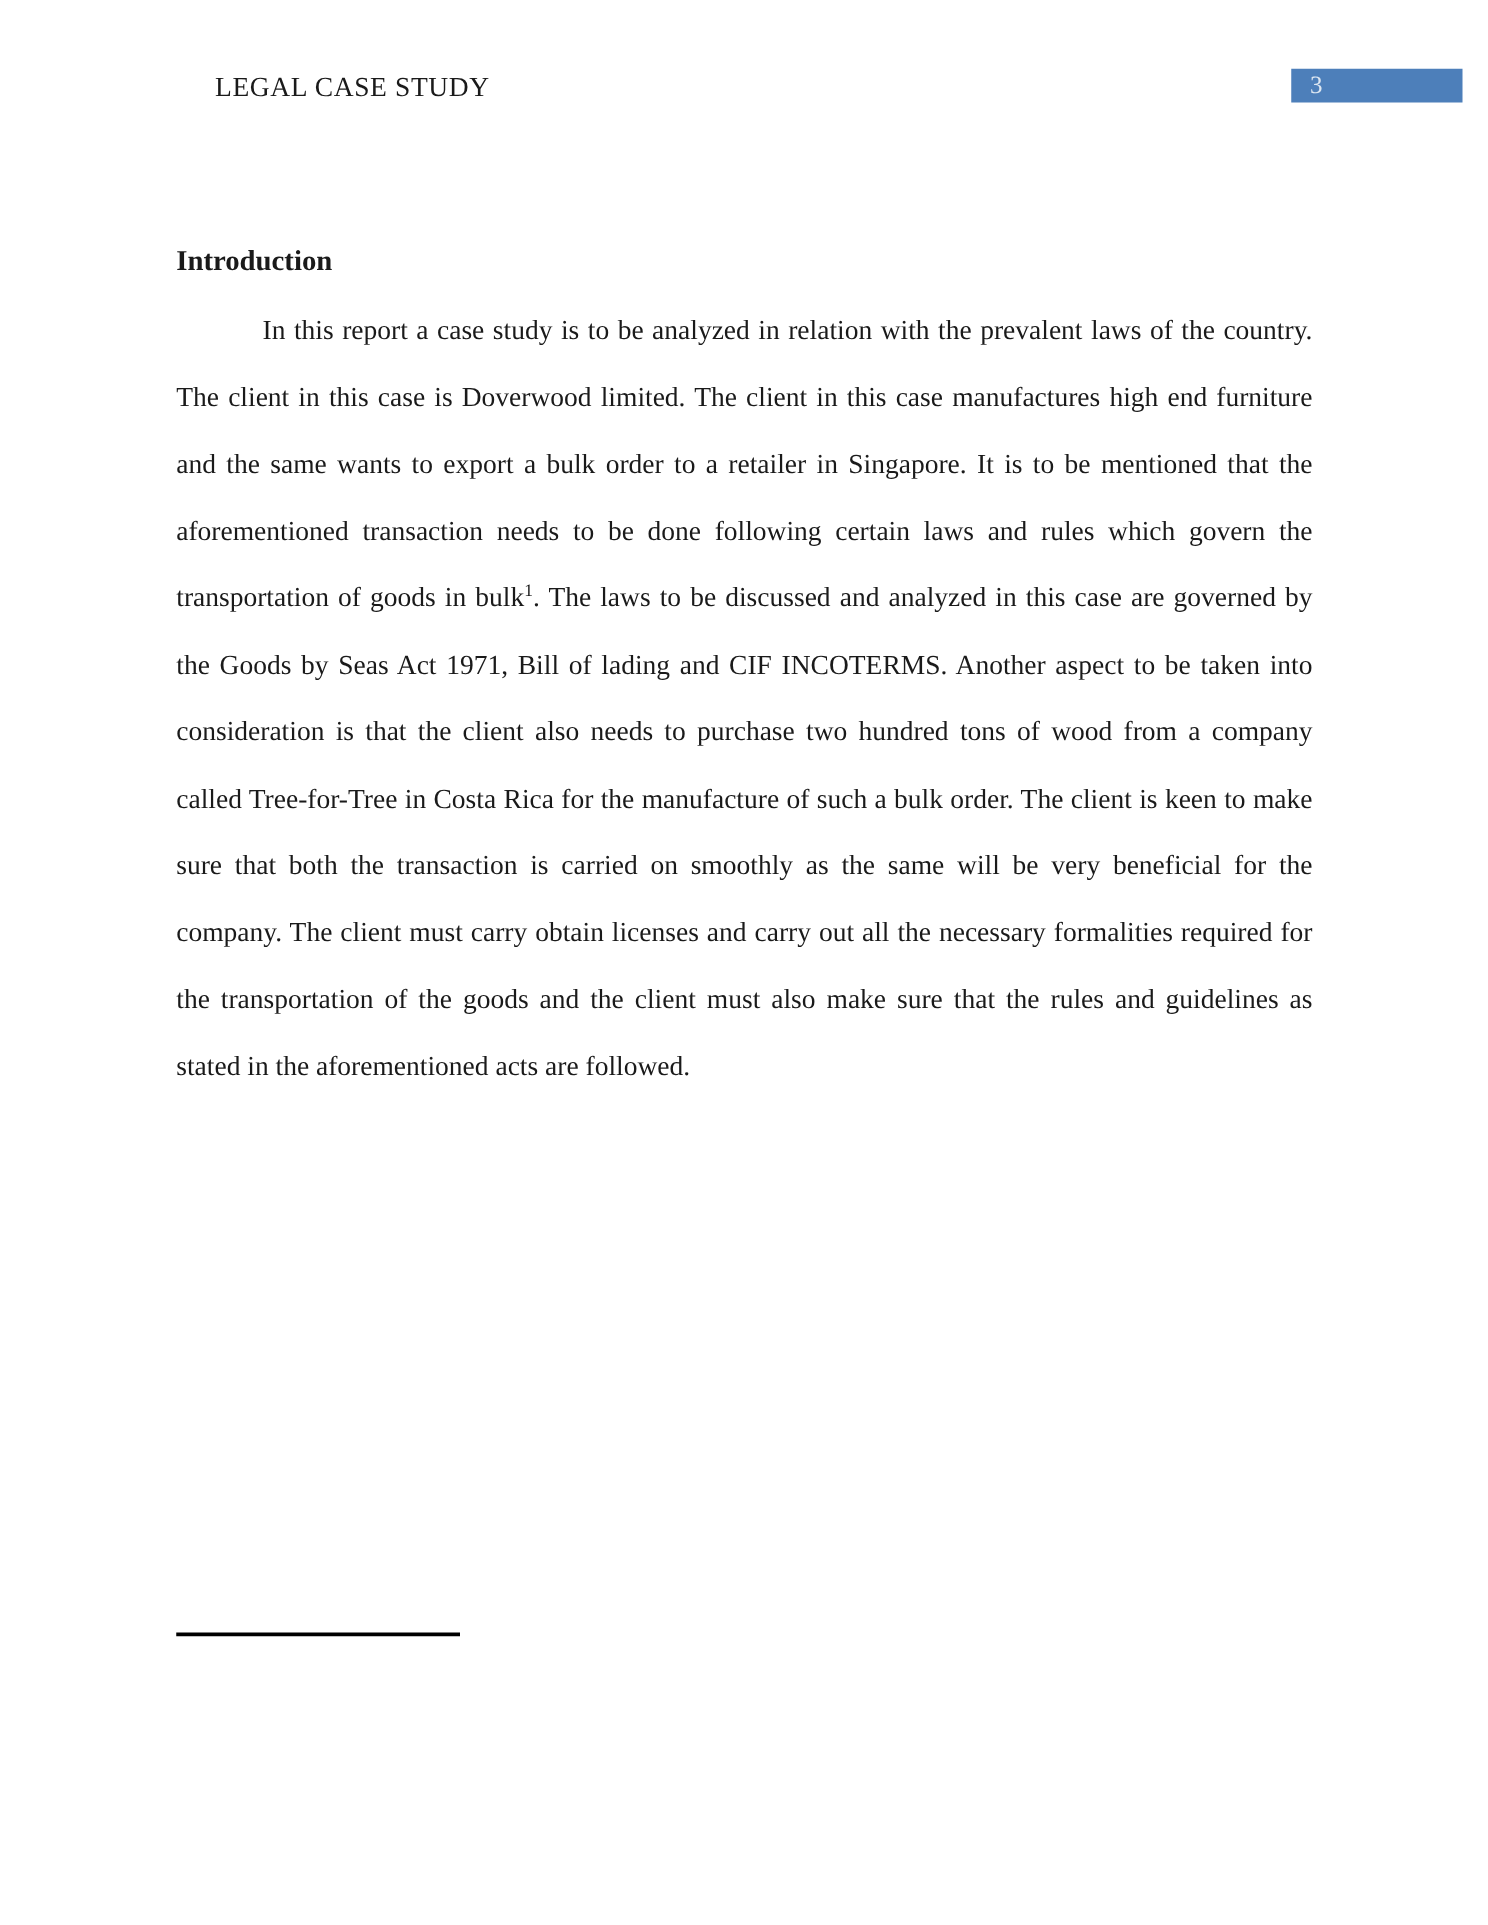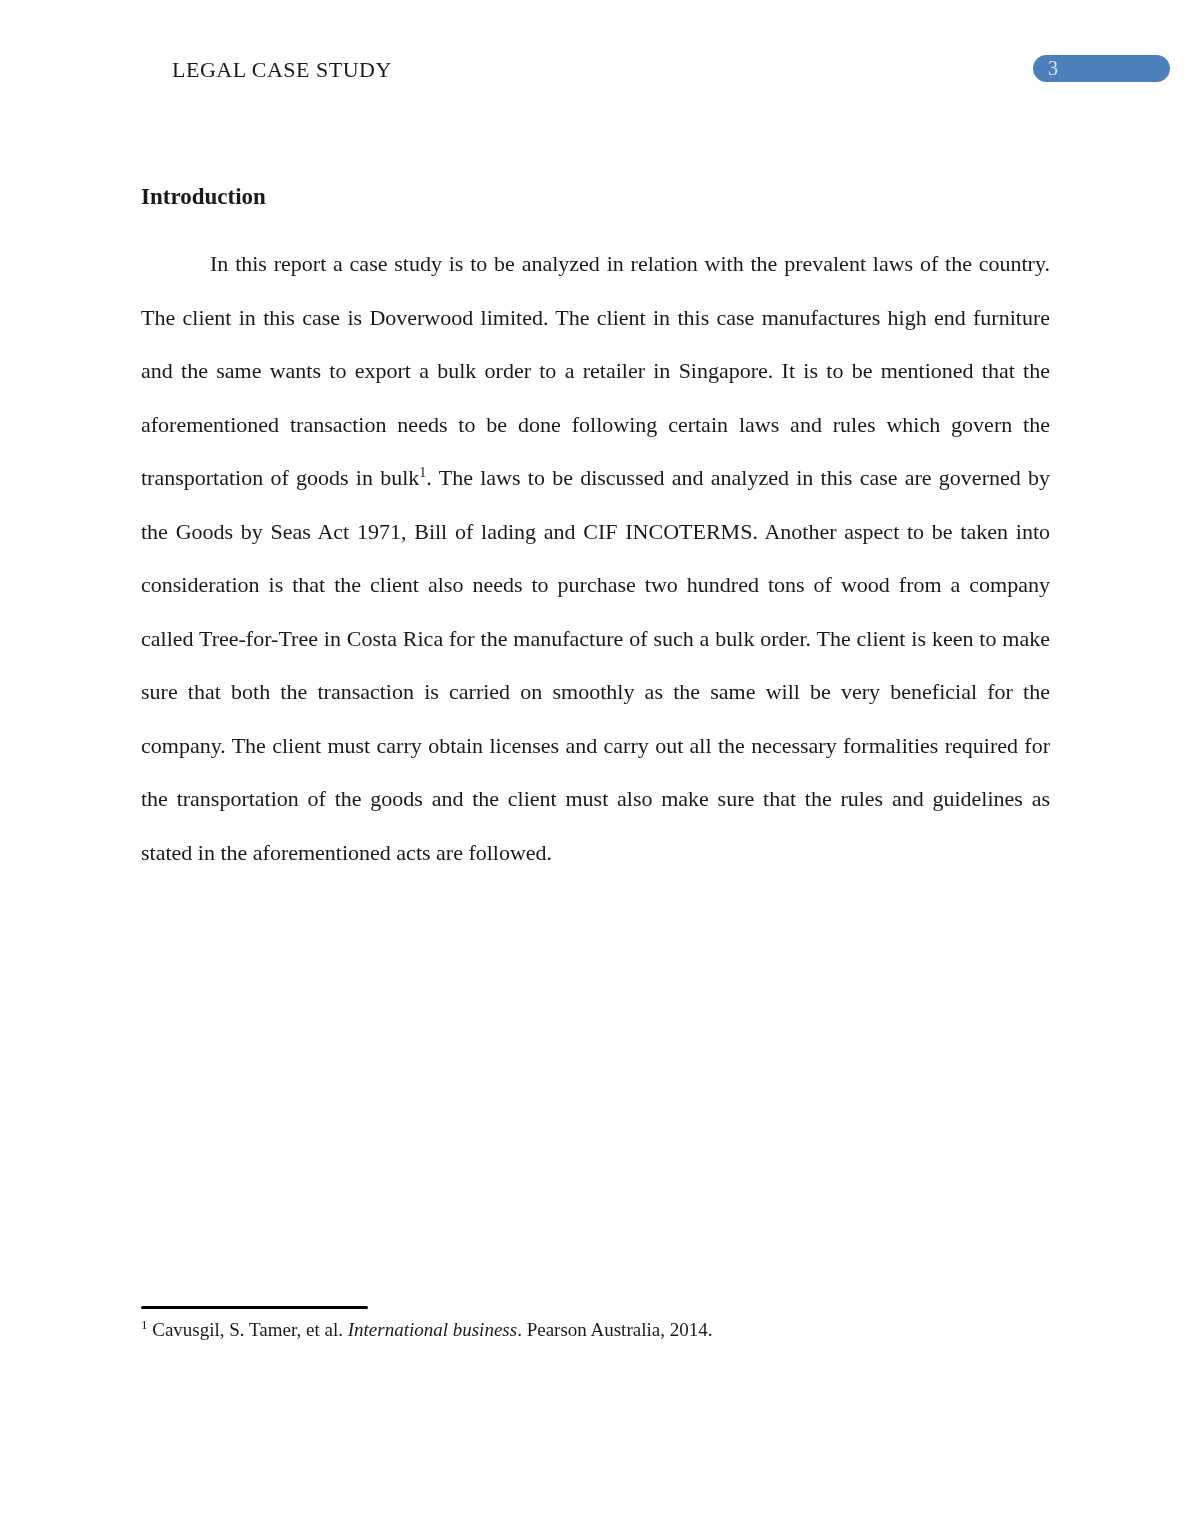--- a/index.html
+++ b/index.html
@@ -1,15 +1,15 @@
 <!DOCTYPE html>
 <html><head>
 <meta charset="utf-8">
 <style>
-  * { margin: 0; padding: 0; box-sizing: border-box; border-radius: 20px; }
+  * { margin: 0; padding: 0; box-sizing: border-box; }
   html, body { background: #ffffff; }
   .page {
     position: relative;
     width: 1190px;
     height: 1540px;
     background: #ffffff;
     font-family: "Liberation Serif", "DejaVu Serif", serif;
     color: #1a1a1a;
     overflow: hidden;
   }
@@ -32,21 +32,21 @@
   .page-number-box .page-number {
     display: block;
     padding-left: 15px;
     line-height: 26px;
     font-size: 20px;
     color: #dce6f1;
   }
   .section-heading {
     position: absolute;
     left: 141px;
-    top: 184px;
+    top: 196px;
     font-size: 23px;
     font-weight: bold;
   }
   .body-paragraph {
     position: absolute;
     left: 141px;
     top: 237px;
     width: 909px;
     font-size: 22px;
     line-height: 53.5px;
@@ -91,15 +91,14 @@
   <div class="page-number-box" style="background: rgb(77, 127, 186);">
     <span class="page-number" style="color: rgb(220, 230, 241);">3</span>
   </div>
 
   <h2 class="section-heading">Introduction</h2>
 
   <p class="body-paragraph"><span>In this report a case study is to be analyzed in relation with the prevalent laws of the country. The client in this case is Doverwood limited. The client in this case manufactures high end furniture and the same wants to export a bulk order to a retailer in Singapore. It is to be mentioned that the aforementioned transaction needs to be done following certain laws and rules which govern the transportation of goods in bulk</span><sup>1</sup><span>. The laws to be discussed and analyzed in this case are governed by the Goods by Seas Act 1971, Bill of lading and CIF INCOTERMS. Another aspect to be taken into consideration is that the client also needs to purchase two hundred tons of wood from a company called Tree-for-Tree in Costa Rica for the manufacture of such a bulk order. The client is keen to make sure that both the transaction is carried on smoothly as the same will be very beneficial for the company. The client must carry obtain licenses and carry out all the necessary formalities required for the transportation of the goods and the client must also make sure that the rules and guidelines as stated in the aforementioned acts are followed.</span></p>
 
   <div class="footnote-separator"></div>
 
-  <p class="footnote"><sup>1</sup><span> Cavusgil, S. Tamer, et al. </span><em>International business</em><span>. Pearson Australia, 2014.</span></p>
 
 </div>
 
 </body></html>

